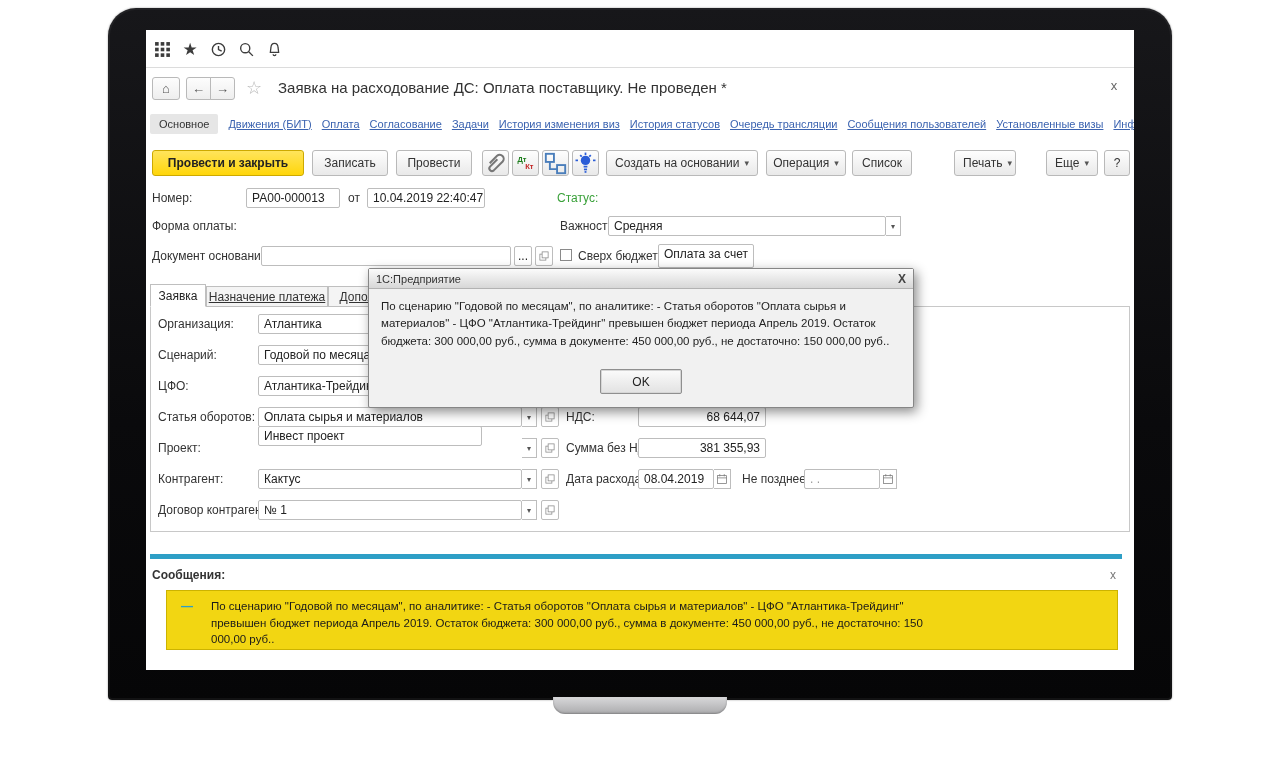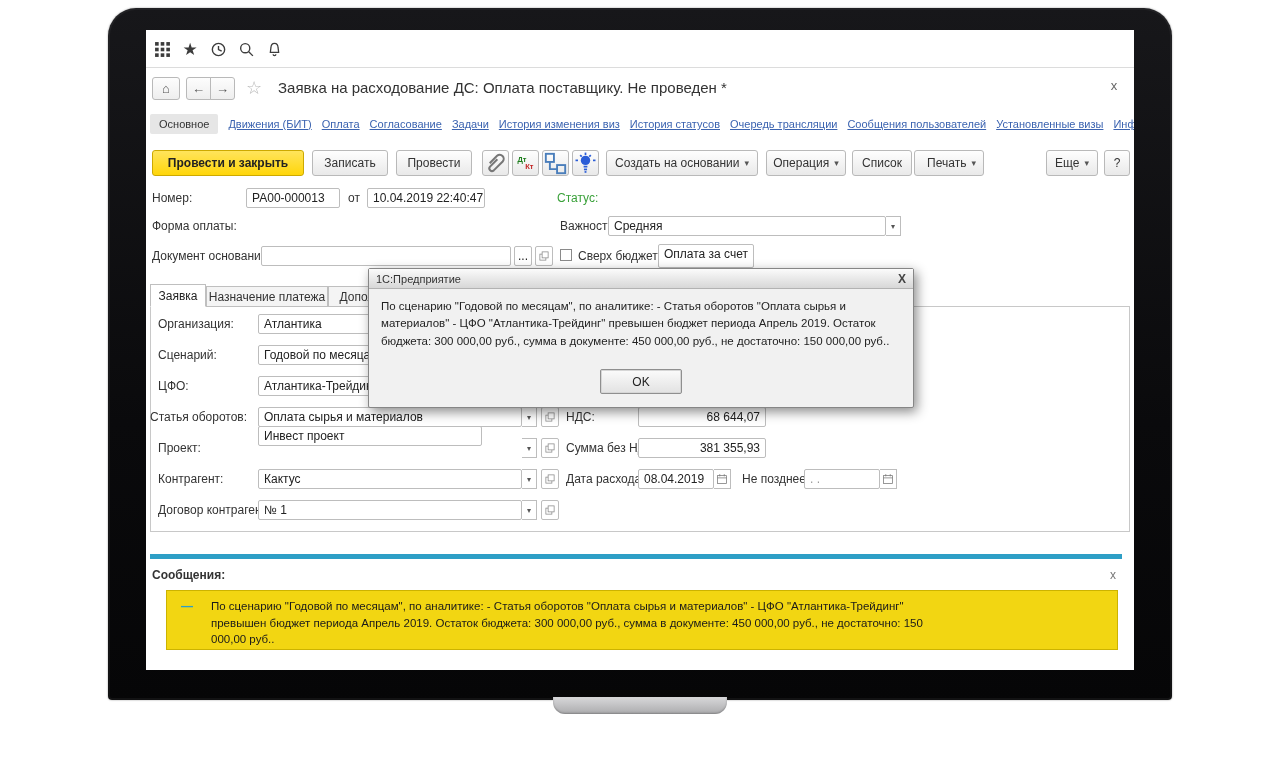--- a/index.html
+++ b/index.html
@@ -65,21 +65,21 @@
   .calbtn svg{width:12px;height:12px;}
   .status-label{color:var(--status-green,#3aa13a);}
   .status-link{color:var(--status-link-blue,#3030c8);margin-top:24px;}
   .checkbox{position:absolute;width:12px;height:12px;border:1px solid #8a8a8a;background:#fff;box-sizing:border-box;}
 
   
   .panel{position:absolute;left:4px;top:276px;width:978px;height:224px;border:1px solid #c8c8c8;background:#fff;}
   .itab{position:absolute;top:254px;height:23px;background:#fff;border:1px solid #bfbfbf;box-sizing:border-box;
     display:flex;align-items:center;justify-content:center;font-size:12px;z-index:2;overflow:hidden;white-space:nowrap;}
   .itab.active{border-bottom:1px solid #fff;color:#222;}
-  .itab.inactive{top:256px;height:21px;background:#f4f4f4;color:#333;}
+  .itab.inactive{top:256px;height:21px;background:#f4f4f4;color:#333;text-decoration:underline;}
 
   
   .dialog{position:absolute;left:222px;top:238px;width:544px;height:138px;background:#f1f1f1;border:1px solid #868686;
     border-radius:2px;box-shadow:3px 4px 12px rgba(0,0,0,.45);z-index:50;}
   .dialog-title{height:19px;background:linear-gradient(#fbfbfb,#d7d7d7);border-bottom:1px solid #b2b2b2;
     display:flex;align-items:center;justify-content:space-between;padding:0 7px;font-size:11px;color:#333;}
   .dialog-x{font-size:12px;color:#444;font-weight:bold;}
   .dialog-body{padding:9px 12px 0 12px;font-size:11.5px;line-height:1.5;color:#222;}
   .dialog-ok{position:absolute;left:50%;transform:translateX(-50%);bottom:13px;width:80px;height:23px;
     background:linear-gradient(#fbfbfb,#e2e2e2);border:1px solid #8f8f8f;border-radius:2px;
@@ -214,21 +214,21 @@
         <span>Создать на основании</span>
         <span class="caret">▾</span>
       </div>
     <div class="btn" style="left:620px;width:80px">
         <span>Операция</span>
         <span class="caret">▾</span>
       </div>
     <div class="btn" style="left:706px;width:60px">
         <span>Список</span>
       </div>
-    <div class="btn" style="left:768px;width:70px">
+    <div class="btn" style="left:808px;width:62px">
       <svg viewBox="0 0 16 16" width="14" height="14">
           <rect x="5" y="1.8" width="6" height="3.2" fill="#fff" stroke="#777"></rect>
           <rect x="2.4" y="5.4" width="11.2" height="5" fill="#b5b5b5" stroke="#777"></rect>
           <rect x="5" y="8.6" width="6" height="4.6" fill="#fff" stroke="#777"></rect>
         </svg>
       <span>Печать</span>
         <span class="caret">▾</span>
     </div>
     <div class="btn" style="left:900px;width:52px">
         <span>Еще</span>
@@ -291,21 +291,21 @@
     <span class="flabel" style="left:12px;top:349px">ЦФО:</span>
     <div class="field" style="left:112px;top:346px;width:264px">Атлантика-Трейдинг</div>
     <div class="combo" style="left:376px;top:346px">▾</div>
     <div class="openbtn" style="left:395px;top:346px">
         <svg viewBox="0 0 16 16" fill="#fff" stroke="#888">
           <rect x="2.5" y="5.5" width="8" height="8"></rect>
           <rect x="5.5" y="2.5" width="8" height="8"></rect>
         </svg>
       </div>
 
-    <span class="flabel" style="left:4px;top:380px">Статья оборотов:</span>
+    <span class="flabel" style="left:12px;top:380px">Статья оборотов:</span>
     <div class="field" style="left:112px;top:377px;width:264px">Оплата сырья и материалов</div>
     <div class="combo" style="left:376px;top:377px">▾</div>
     <div class="openbtn" style="left:395px;top:377px">
         <svg viewBox="0 0 16 16" fill="#fff" stroke="#888">
           <rect x="2.5" y="5.5" width="8" height="8"></rect>
           <rect x="5.5" y="2.5" width="8" height="8"></rect>
         </svg>
       </div>
 
     <span class="flabel" style="left:12px;top:411px">Проект:</span>

